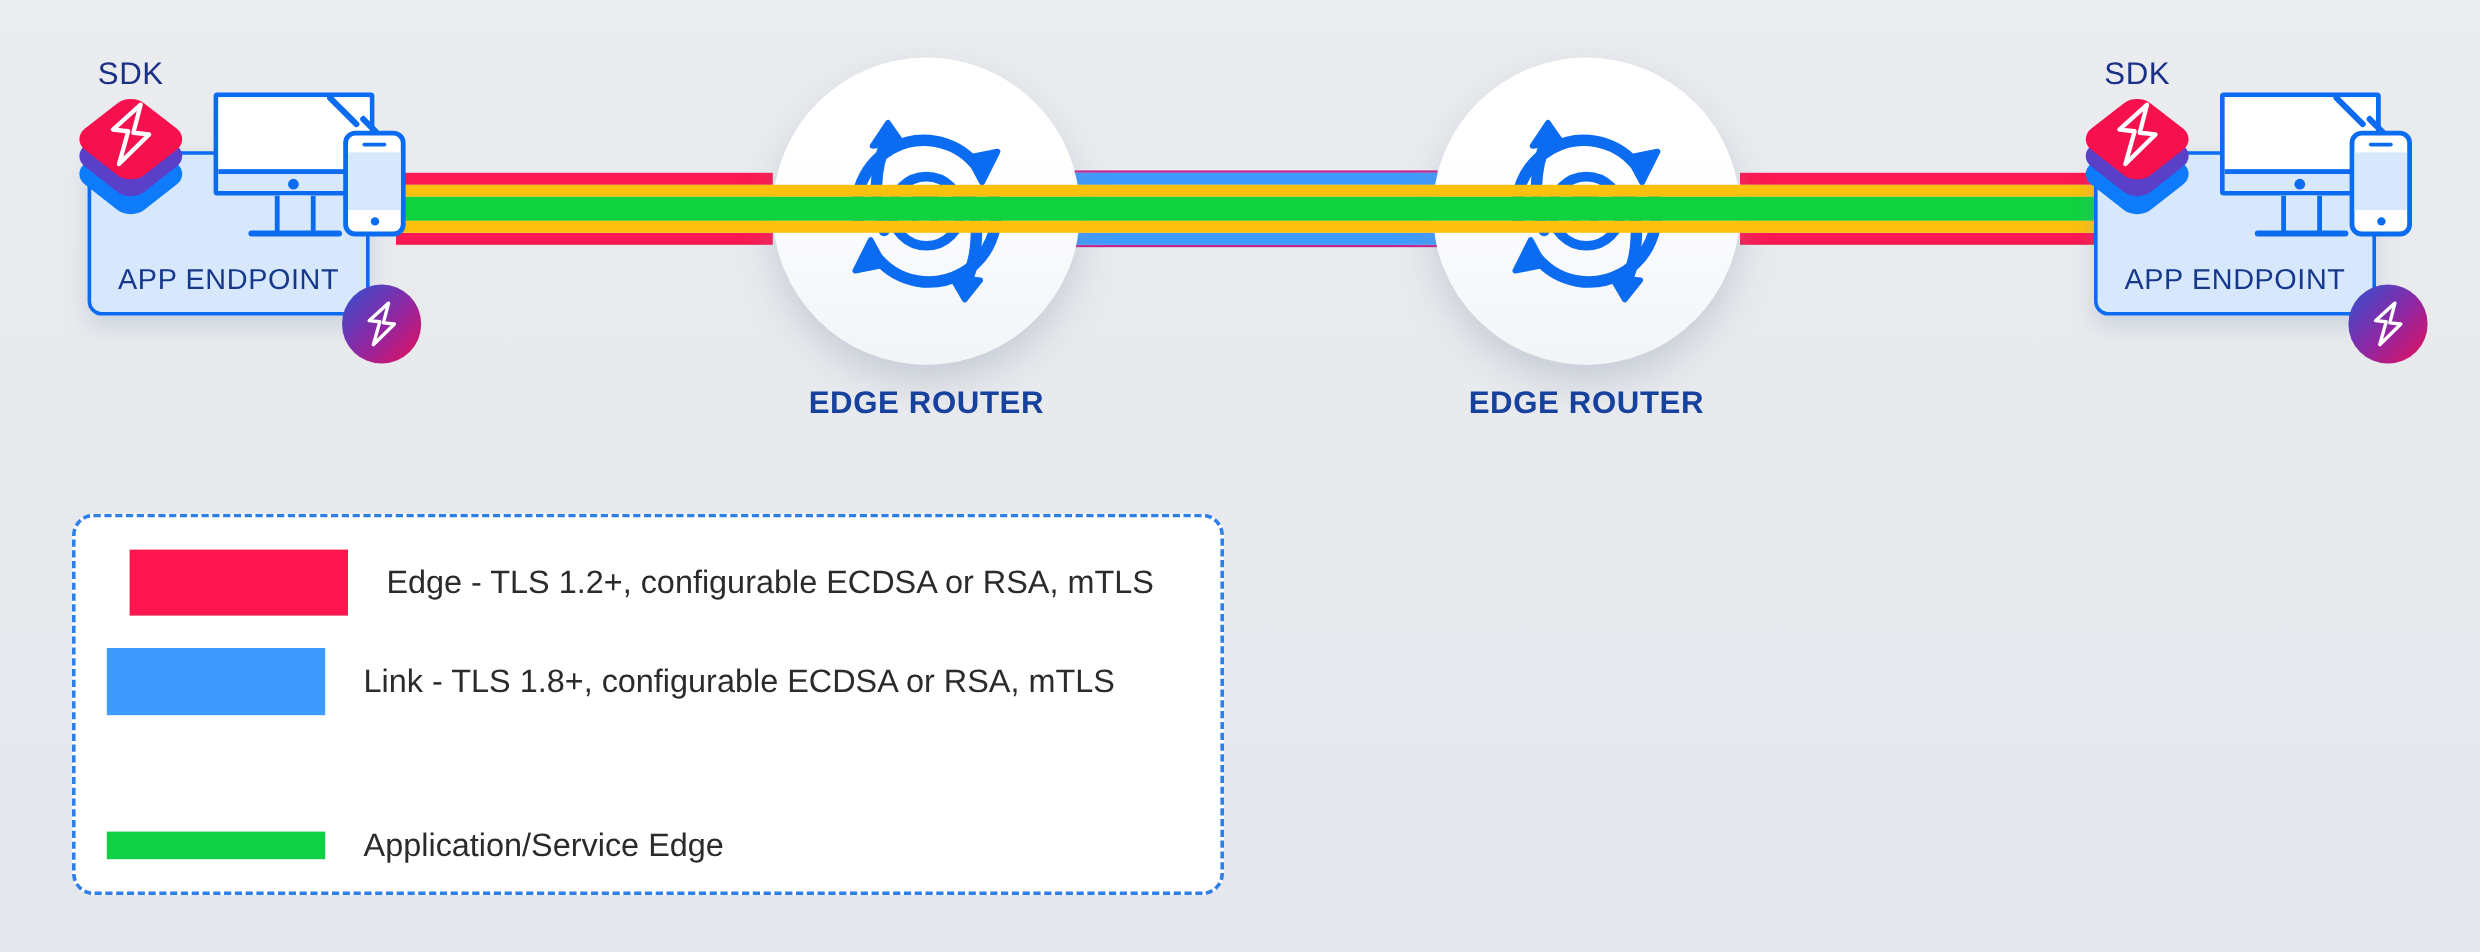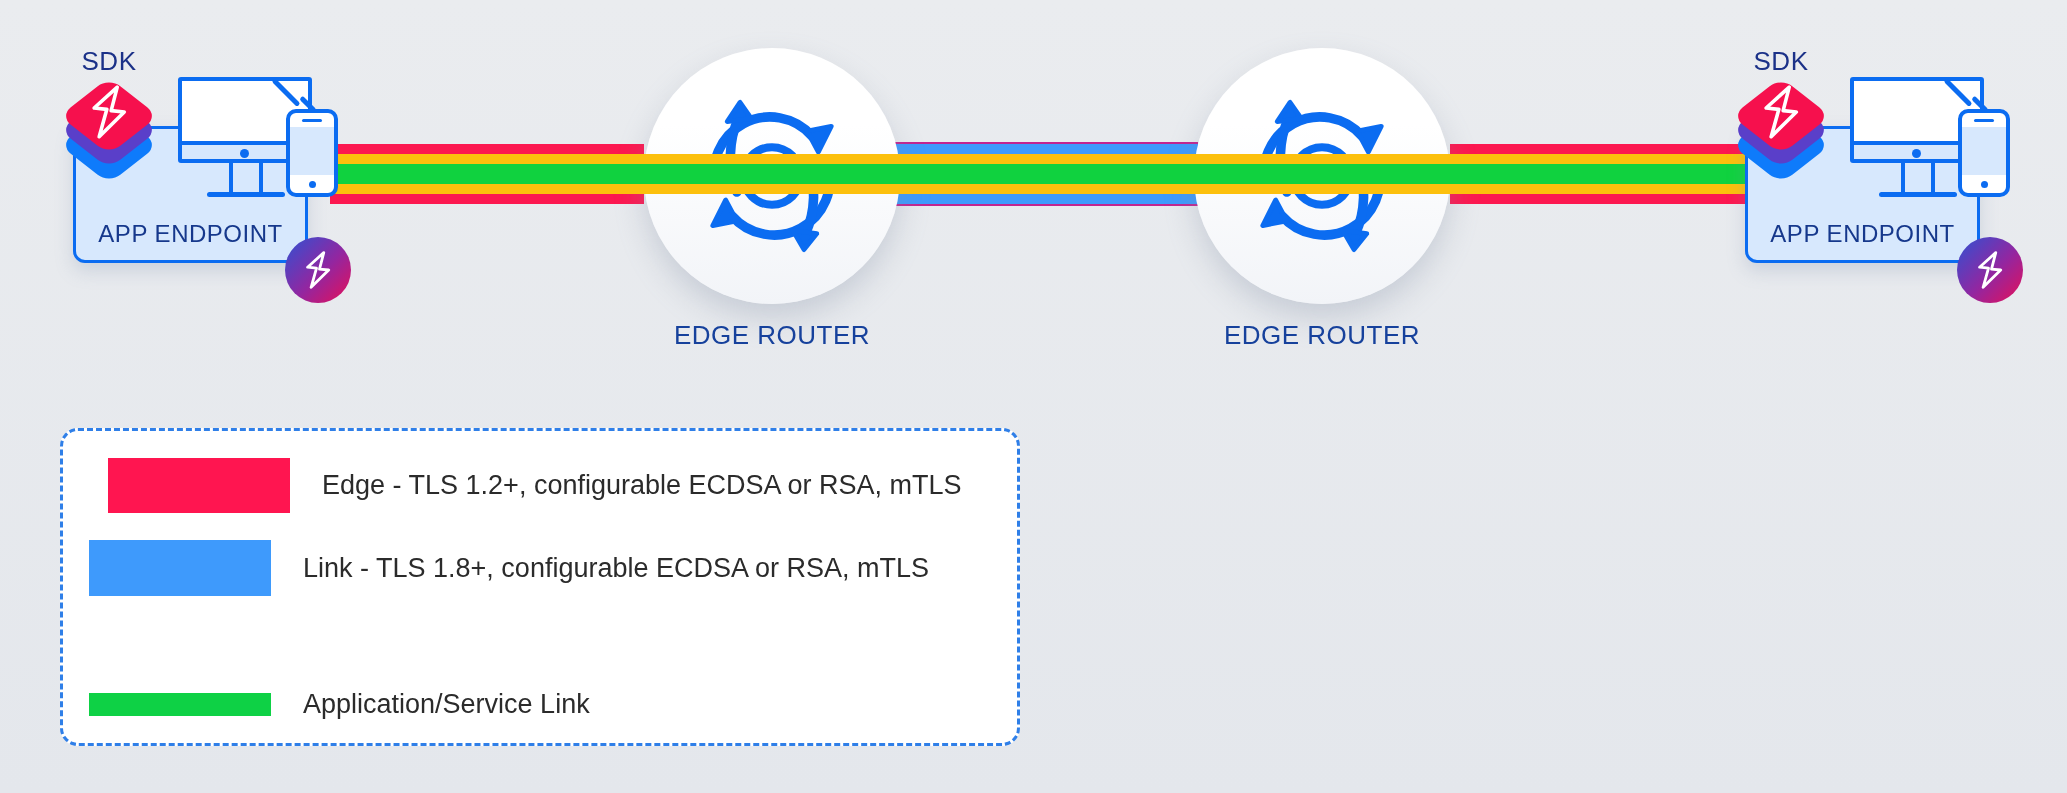--- a/index.html
+++ b/index.html
@@ -27,21 +27,21 @@
   .router-circle{
     position:absolute;width:256px;height:256px;border-radius:50%;
     background:linear-gradient(180deg,#ffffff 30%,#f2f4f8 100%);
     box-shadow:0 14px 30px rgba(130,142,165,.32);z-index:2;
     display:flex;align-items:center;justify-content:center;
   }
   .rc-left{left:644px;top:48px;}
   .rc-right{left:1194px;top:48px;}
   .router-label{
     position:absolute;top:320px;width:300px;text-align:center;z-index:3;
-    color:#16419c;font-size:26px;font-weight:400;letter-spacing:.5px;
+    color:#16419c;font-size:26px;font-weight:700;letter-spacing:.5px;
   }
   .rl-left{left:622px;} .rl-right{left:1172px;}
   
   .endpoint{position:absolute;width:300px;height:285px;z-index:5;top:28px;text-decoration:underline;}
   .ep-left{left:55px;} .ep-right{left:1727px;}
   .sdk-label{position:absolute;left:14px;top:18px;width:80px;text-align:center;
     color:#1b3188;font-size:26px;font-weight:500;letter-spacing:.5px;}
   .ep-box{
     position:absolute;left:18px;top:98px;width:235px;height:137px;
     background:#d7e8fd;border:3px solid #0b6cf1;border-radius:12px;
@@ -216,17 +216,17 @@
     <div class="lg-row lg-row-0">
       <div class="lg-swatch" style="background: rgb(255, 21, 80);"></div>
       <div class="lg-label">Edge - TLS 1.2+, configurable ECDSA or RSA, mTLS</div>
     </div>
     <div class="lg-row lg-row-1">
       <div class="lg-swatch" style="background: rgb(62, 154, 252);"></div>
       <div class="lg-label">Link - TLS 1.8+, configurable ECDSA or RSA, mTLS</div>
     </div>
     <div class="lg-row lg-row-3">
       <div class="lg-swatch" style="background: rgb(14, 209, 69);"></div>
-      <div class="lg-label">Application/Service Link</div>
+      <div class="lg-label">Application/Service Edge</div>
     </div>
   </div>
 
 </div>
 
 </body></html>

